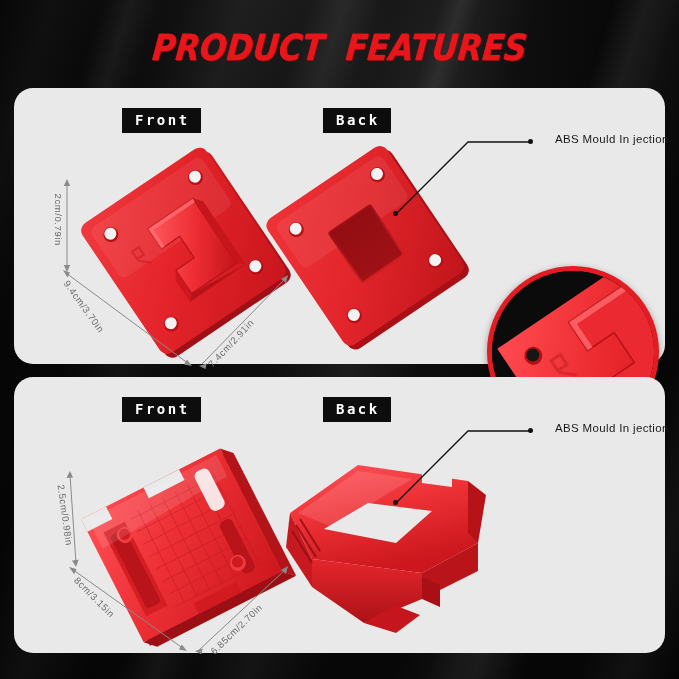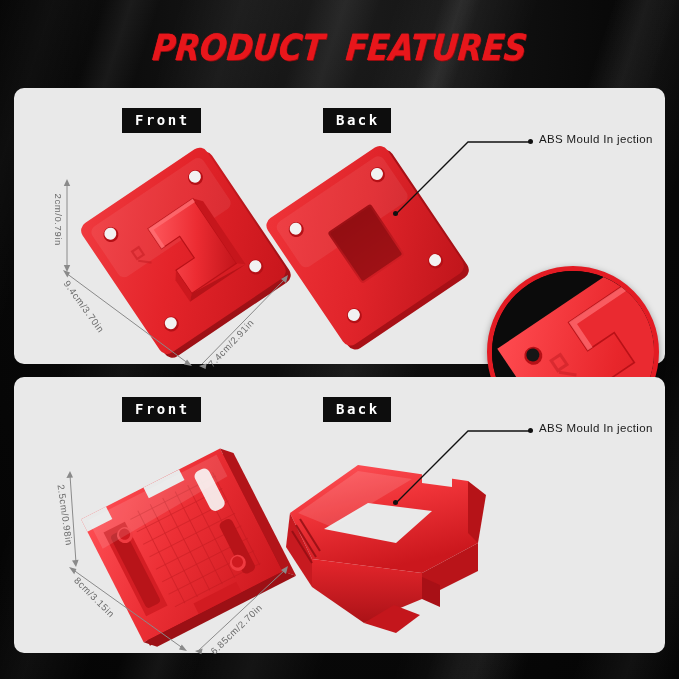--- a/index.html
+++ b/index.html
@@ -39,21 +39,21 @@
     transform:scaleX(.88) skewX(-6deg);
     text-shadow:0 0 1px #e8161b, 1px 1px 0 #8e0d10;
     white-space:pre;
     margin-top:10px;
   }
   
   .panel {
     position:absolute;
     left:14px; width:651px;
     background:#e9e9e9;
-    border-radius:10px;
+    border-radius:19px;
   }
   #panel-1 { top:88px;  height:276px; }
   #panel-2 { top:377px; height:276px; }
 
   
   .view-tag {
     position:absolute;
     background:#0d0d0d;
     color:#ffffff;
     font-family:"DejaVu Sans Mono", monospace;
@@ -73,20 +73,21 @@
     transform-origin:left center;
   }
 
   
   .callout-label {
     position:absolute;
     color:#1a1a1a;
     font-size:11.5px;
     letter-spacing:.35px;
     white-space:nowrap;
+    margin-left:16px;
   }
   .callout-dot {
     position:absolute; width:5px; height:5px;
     border-radius:50%; background:#111;
   }
 
   
   .magnifier {
     position:absolute;
     border-radius:50%;

